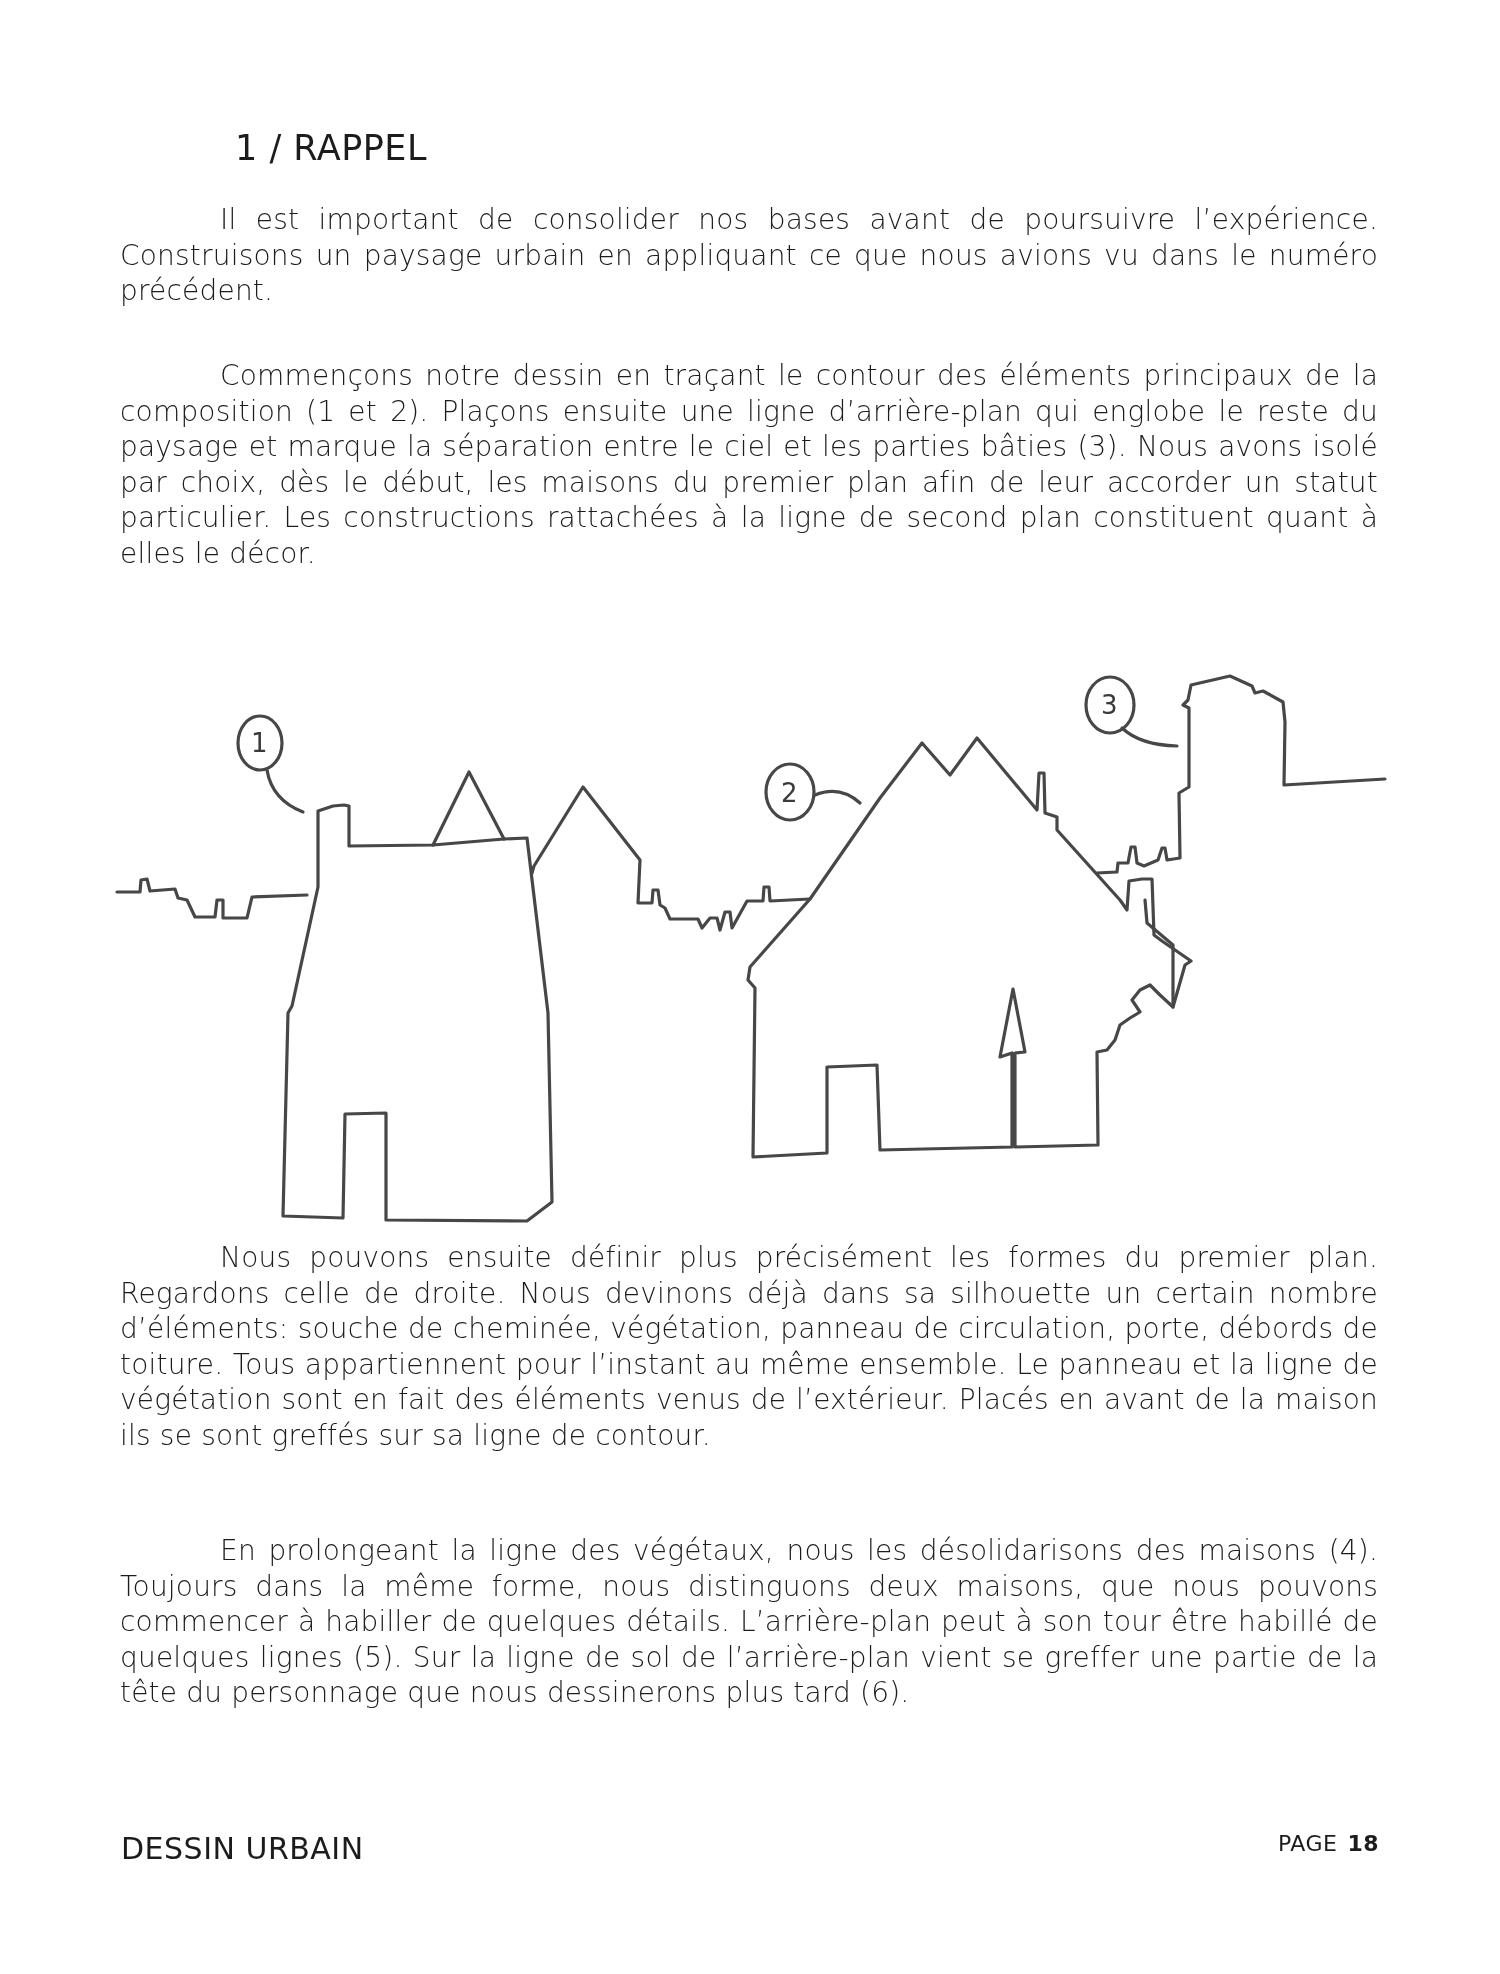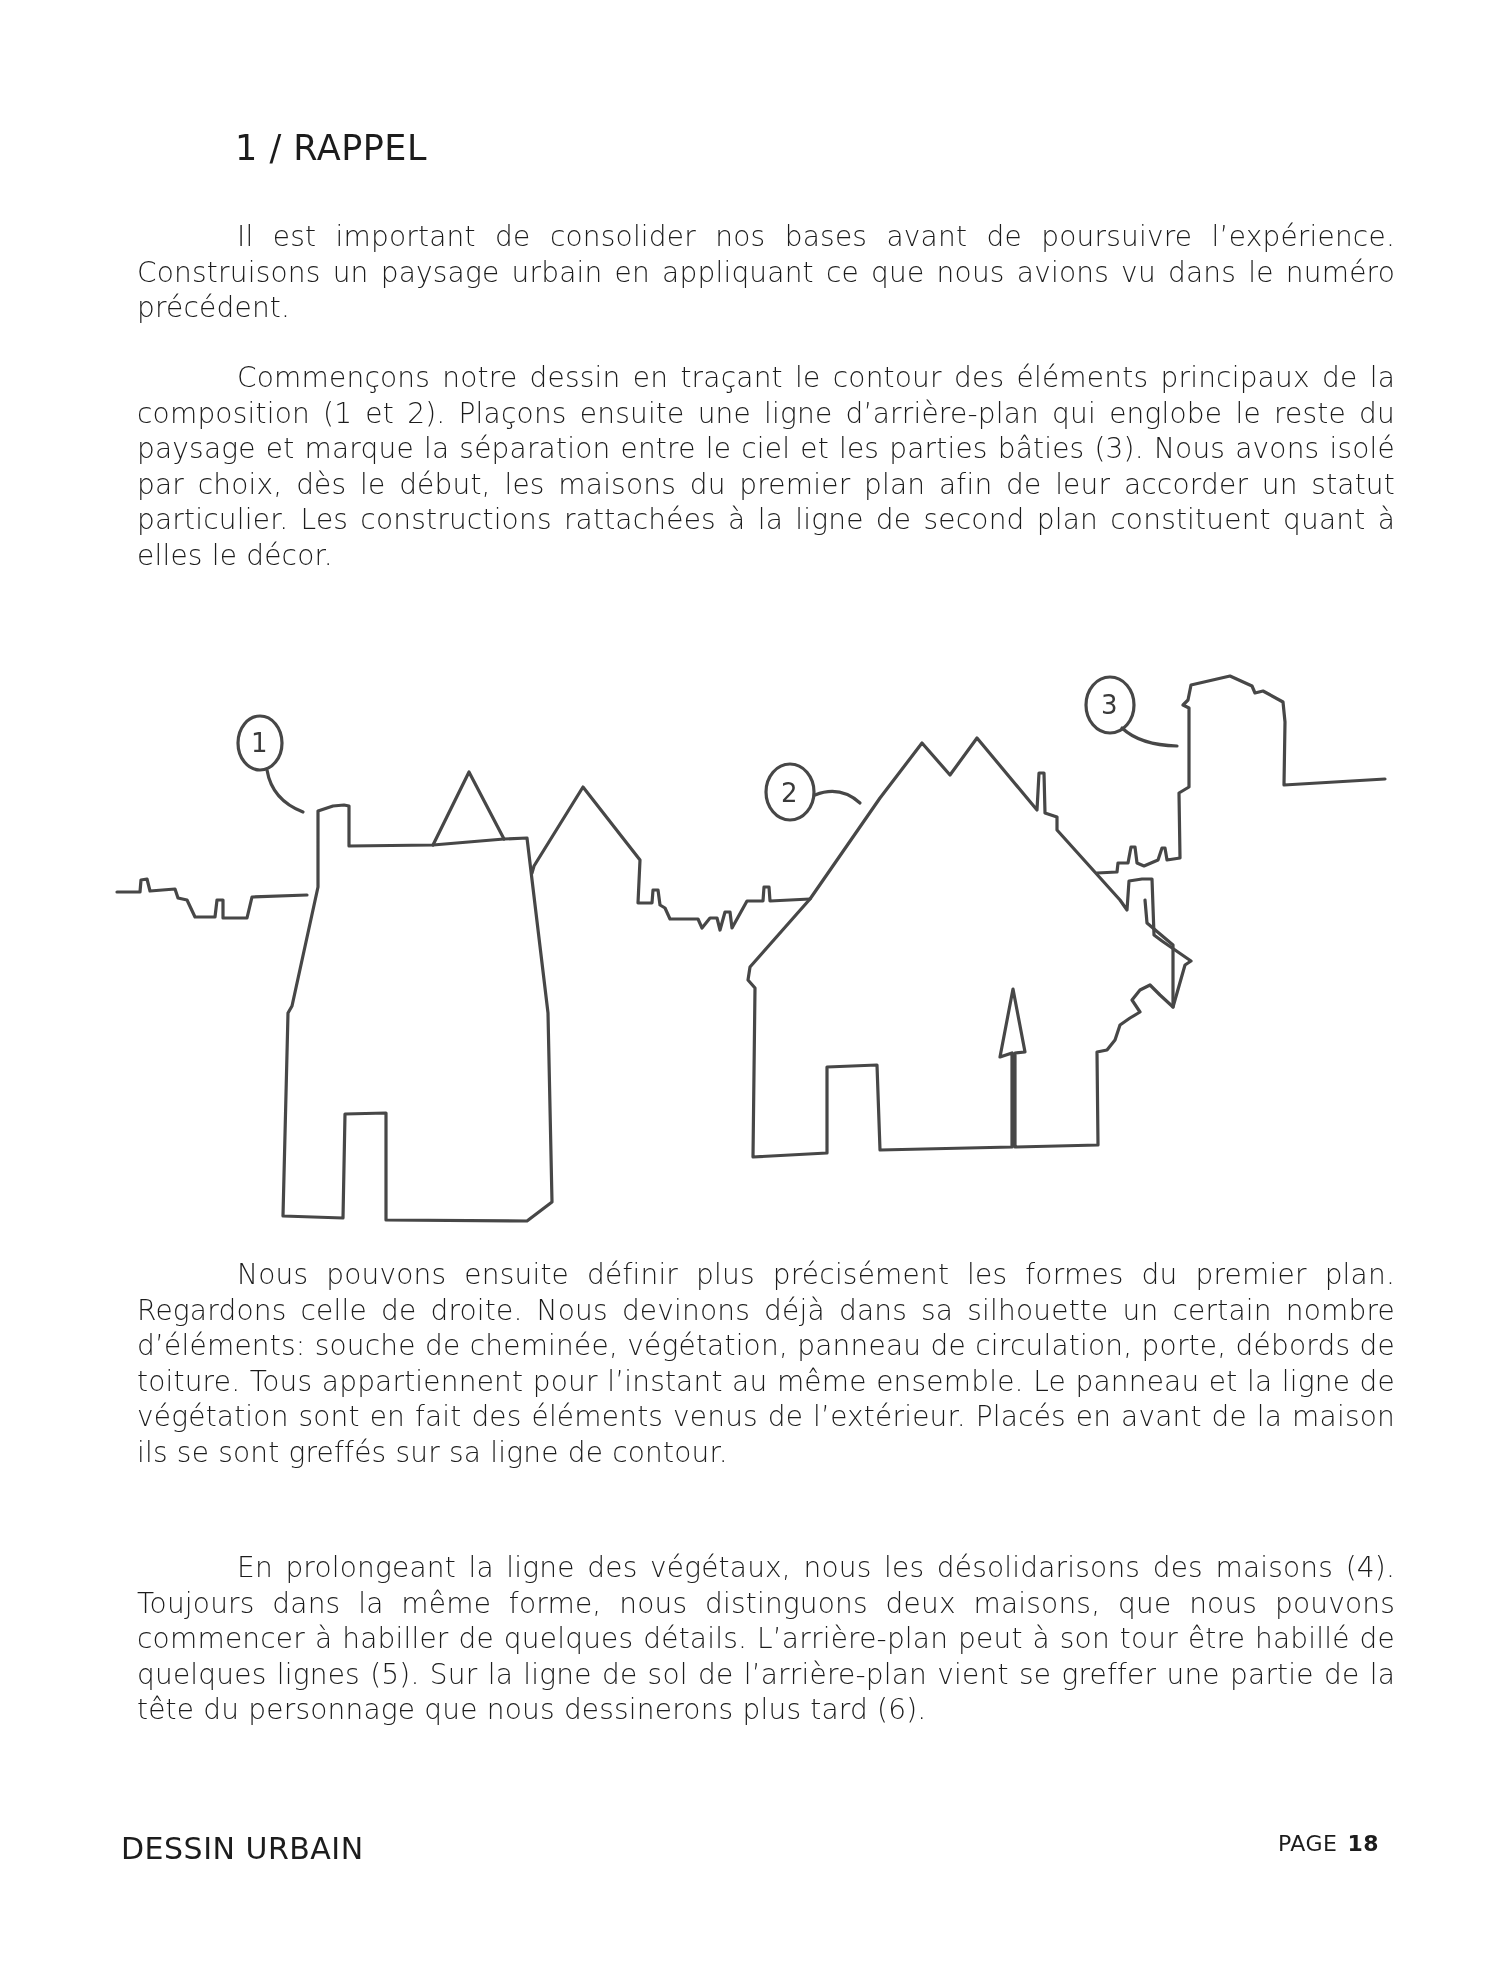--- a/index.html
+++ b/index.html
@@ -1,25 +1,25 @@
 <!DOCTYPE html>
 <html><head>
 <meta charset="utf-8">
 <style>
   html, body { margin: 0; padding: 0; background: #ffffff; }
   body { width: 1500px; height: 1974px; position: relative; overflow: hidden;
          font-family: "DejaVu Sans", sans-serif; color: #1a1a1a; }
   .heading { position: absolute; left: 219px; top: 112px; font-size: 35px;
              font-weight: normal; letter-spacing: 0.5px; margin: 16px; color: #1c1c1c; }
-  .para { position: absolute; left: 120px; width: 1258px; margin: 17px;
+  .para { position: absolute; left: 120px; width: 1258px; margin: 0;
           font-size: 28px; line-height: 35.6px; text-align: justify;
           text-indent: 100px; letter-spacing: 0.2px; color: #1c1c1c;
           font-family: "DejaVu Sans", sans-serif; font-weight: 300; }
   .p1 { top: 202px; }
-  .p2 { top: 343px; }
+  .p2 { top: 358px; }
   .p3 { top: 1240px; }
   .p4 { top: 1533px; }
   .drawing { position: absolute; left: 0; top: 0; width: 1500px; height: 1974px; pointer-events: none; }
   .drawing path, .drawing polyline, .drawing ellipse { fill: none; stroke: #474747;
            stroke-width: 3.2; stroke-linejoin: round; stroke-linecap: round; }
   .label-num { font-family: "DejaVu Sans", sans-serif; font-size: 26px; fill: #3a3a3a; }
   .footer-left { position: absolute; left: 121px; top: 1831px; font-size: 30px; letter-spacing: 0.5px; color: #1c1c1c; }
   .footer-right { position: absolute; right: 121px; top: 1831px; font-size: 22px; letter-spacing: 0.5px; color: #1c1c1c; text-align: right; }
   .footer-right .num { font-weight: bold; margin-left: 10px; }
 </style>

